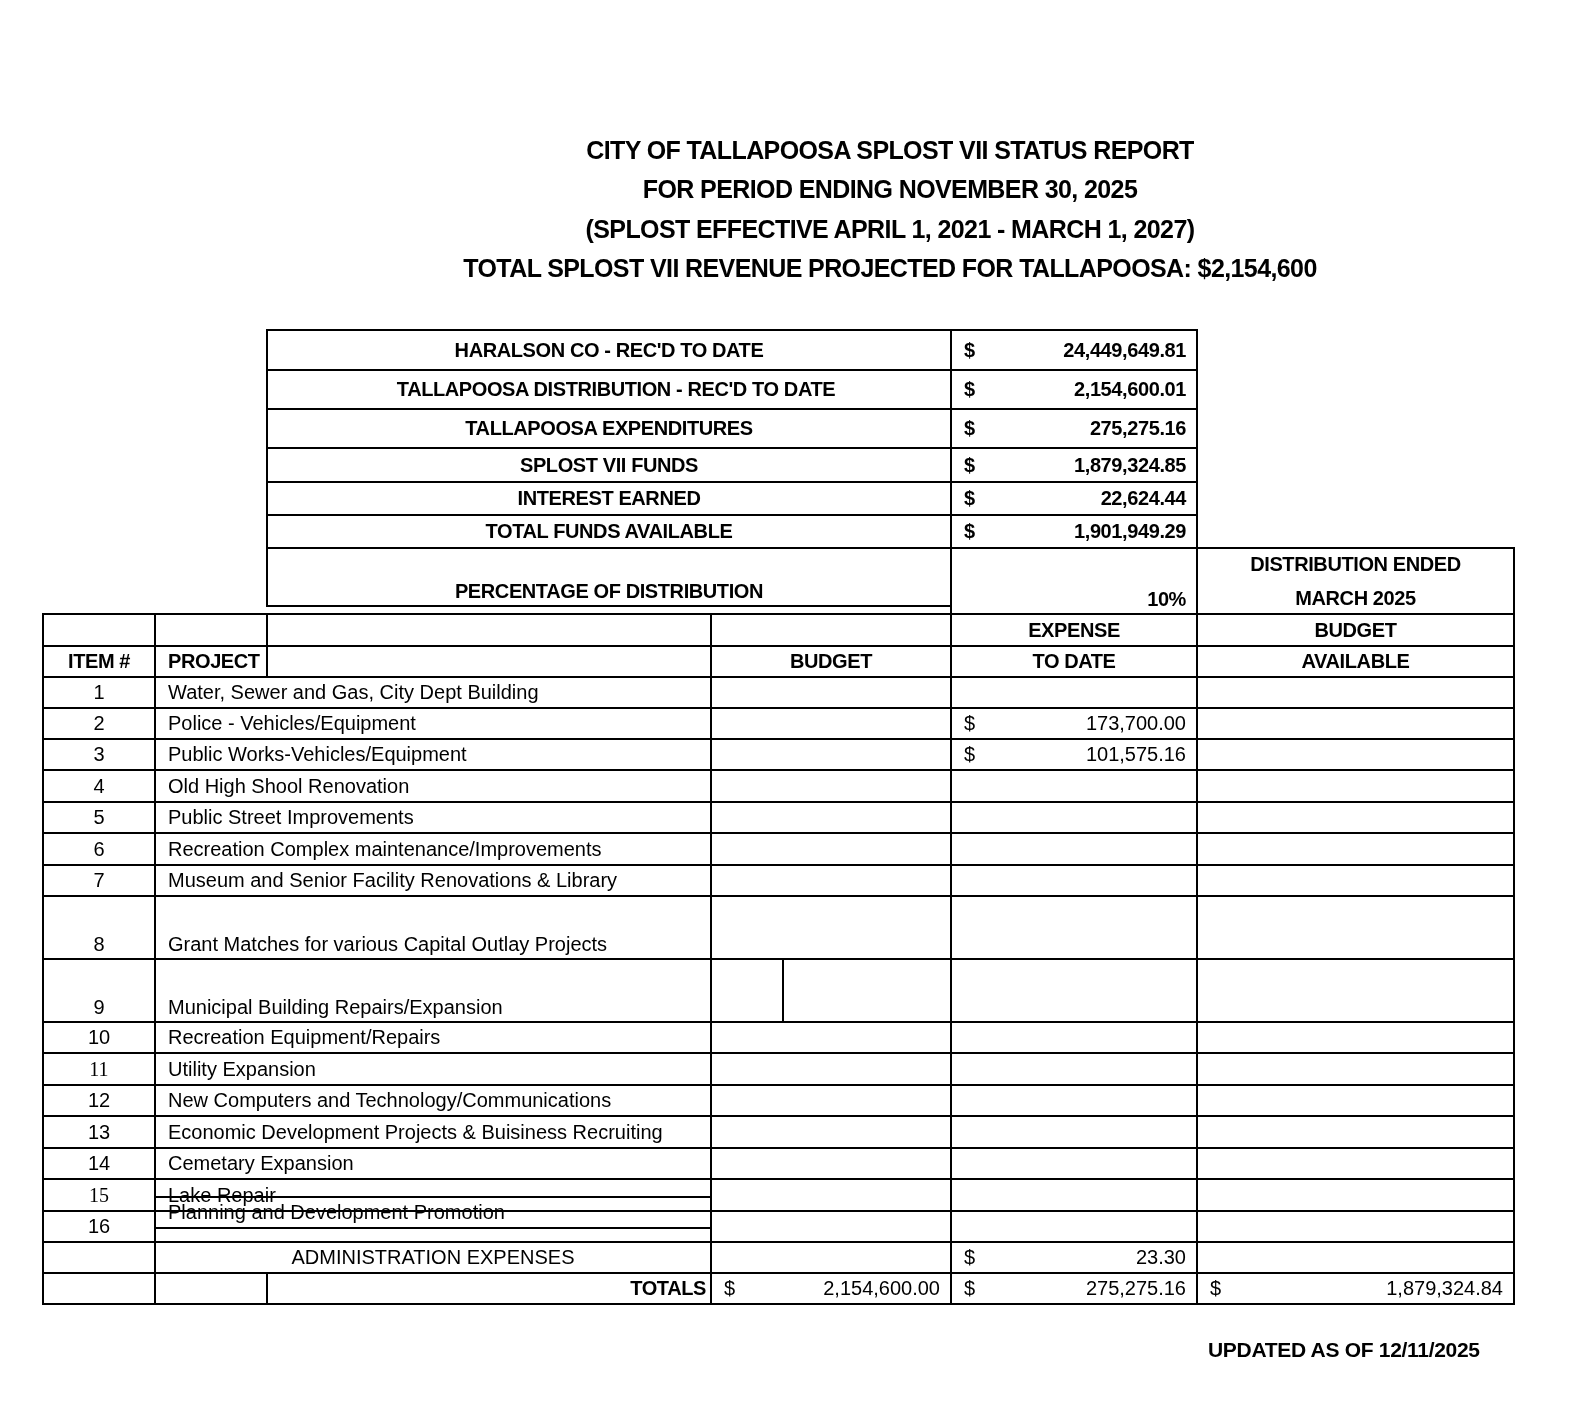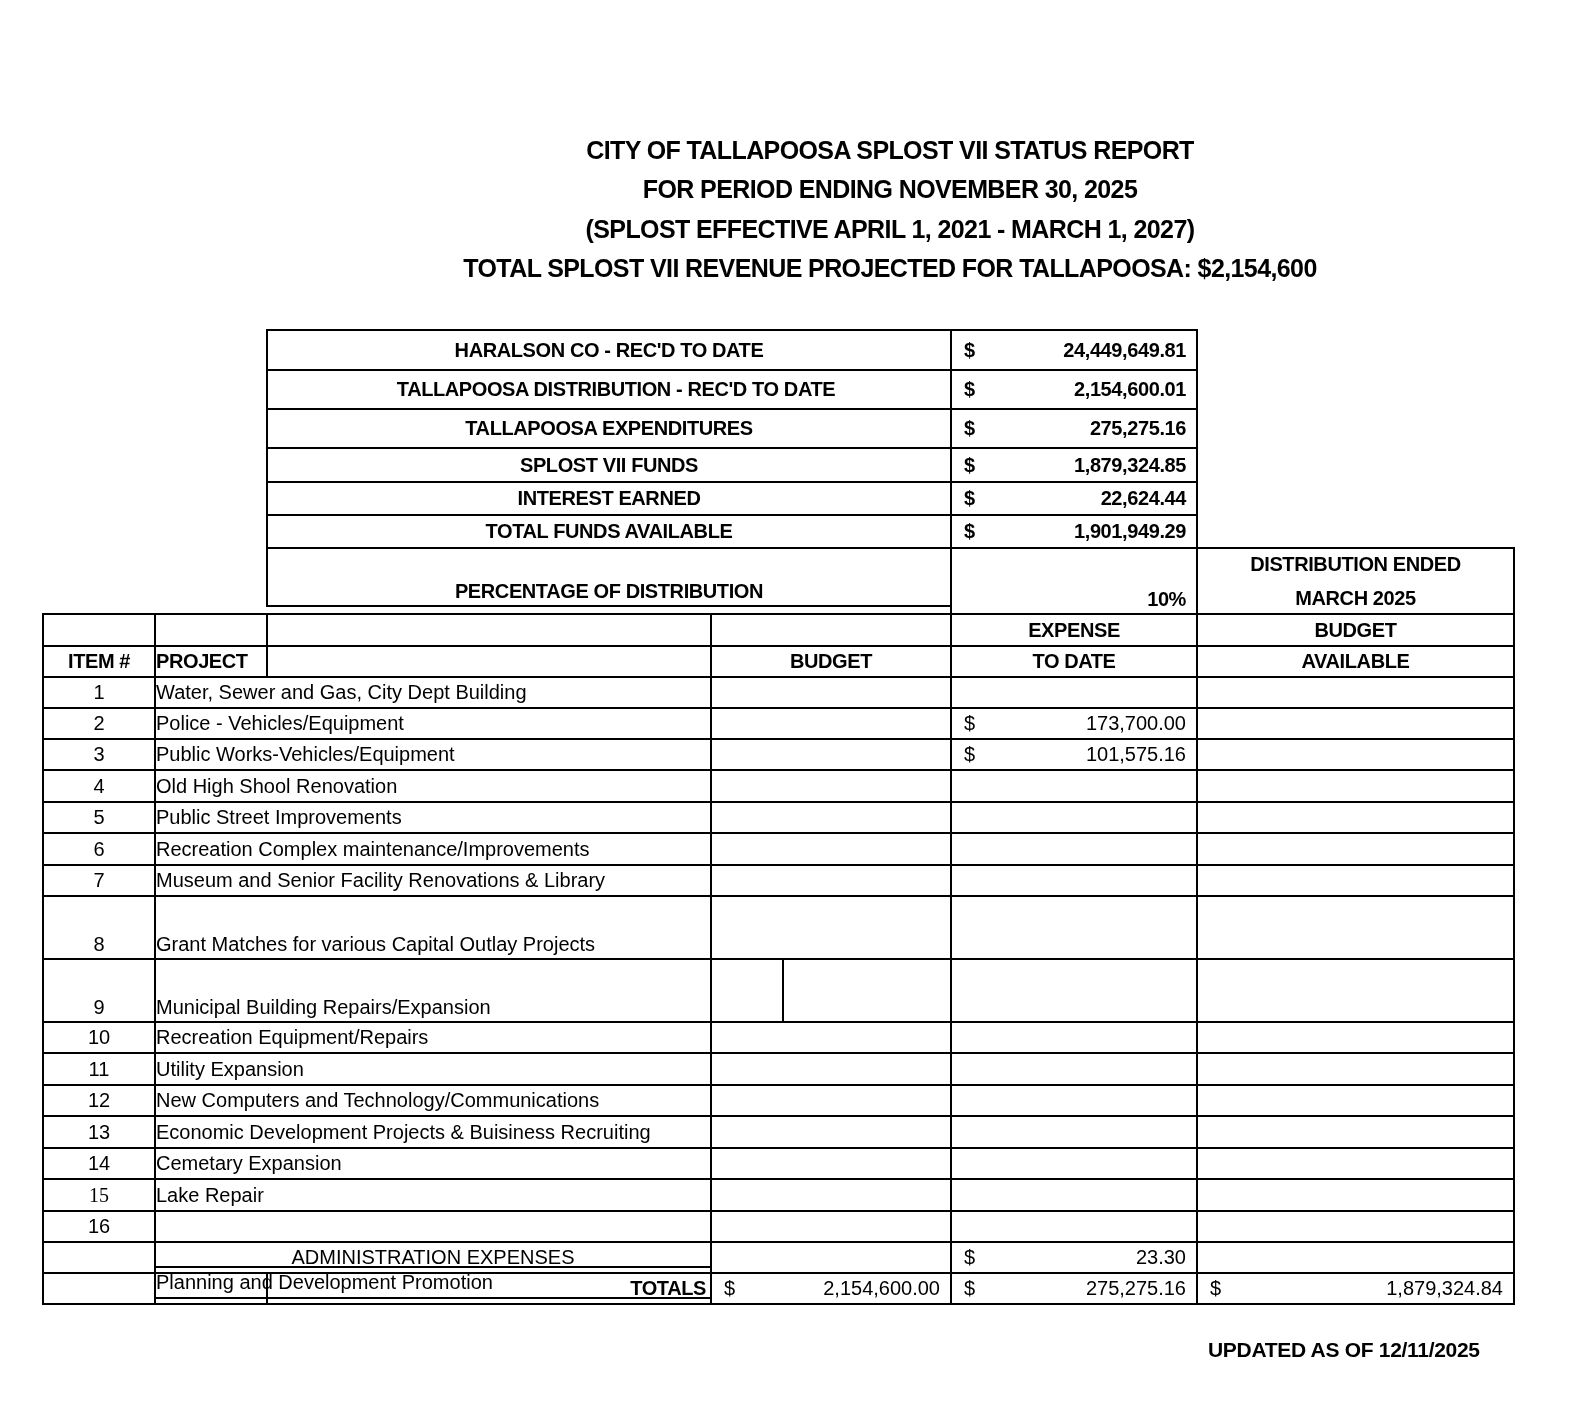--- a/index.html
+++ b/index.html
@@ -5,21 +5,21 @@
   html, body { margin:0; padding:0; background:#ffffff; }
   body { width:1572px; height:1424px; position:relative; overflow:hidden;
          font-family:"Liberation Sans", sans-serif; color:#000; }
   .title { position:absolute; left:0; width:1780px; text-align:center;
            font-weight:bold; font-size:25px; letter-spacing:-0.6px; white-space:nowrap; }
   .cell { position:absolute; box-sizing:border-box; border:2px solid #000;
           display:flex; align-items:center; font-size:20px; white-space:nowrap; overflow:hidden; }
   .b { font-weight:bold; letter-spacing:-0.4px; }
   .center { justify-content:center; }
   .right { justify-content:flex-end; padding-right:10px; }
-  .left { justify-content:flex-start; padding-left:0; }
+  .left { justify-content:flex-start; padding-left:12px; }
   .bottom { align-items:flex-end; padding-bottom:2px; }
   .money { justify-content:space-between; padding:0 10px 0 12px; }
   .stack { flex-direction:column; justify-content:center; line-height:34px; }
   .footer { position:absolute; left:1208px; top:1338px; font-weight:bold; font-size:21px;
             letter-spacing:-0.3px; white-space:nowrap; }
 </style>
 </head>
 <body>
 
 <div>
@@ -130,21 +130,21 @@
     <div class="cell center bottom" style="left: 42px; top: 958px; width: 114px; height: 65px;">9</div>
     <div class="cell left bottom" style="left: 154px; top: 958px; width: 630px; height: 65px;">Municipal Building Repairs/Expansion</div>
     <div class="cell money bottom" style="left: 710px; top: 958px; width: 242px; height: 65px;"></div>
     <div class="cell money bottom" style="left: 950px; top: 958px; width: 248px; height: 65px;"></div>
     <div class="cell money bottom" style="left: 1196px; top: 958px; width: 319px; height: 65px;"></div>
     <div class="cell center" style="left: 42px; top: 1021px; width: 114px; height: 33px;">10</div>
     <div class="cell left" style="left: 154px; top: 1021px; width: 558px; height: 33px;">Recreation Equipment/Repairs</div>
     <div class="cell money" style="left: 710px; top: 1021px; width: 242px; height: 33px;"></div>
     <div class="cell money" style="left: 950px; top: 1021px; width: 248px; height: 33px;"></div>
     <div class="cell money" style="left: 1196px; top: 1021px; width: 319px; height: 33px;"></div>
-    <div class="cell center" style="left: 42px; top: 1052px; width: 114px; height: 34px;">11</div>
+    <div class="cell center" style="left: 42px; top: 1052px; width: 114px; height: 34px; font-family: Liberation Serif, serif;">11</div>
     <div class="cell left" style="left: 154px; top: 1052px; width: 558px; height: 34px;">Utility Expansion</div>
     <div class="cell money" style="left: 710px; top: 1052px; width: 242px; height: 34px;"></div>
     <div class="cell money" style="left: 950px; top: 1052px; width: 248px; height: 34px;"></div>
     <div class="cell money" style="left: 1196px; top: 1052px; width: 319px; height: 34px;"></div>
     <div class="cell center" style="left: 42px; top: 1084px; width: 114px; height: 33px;">12</div>
     <div class="cell left" style="left: 154px; top: 1084px; width: 558px; height: 33px;">New Computers and Technology/Communications</div>
     <div class="cell money" style="left: 710px; top: 1084px; width: 242px; height: 33px;"></div>
     <div class="cell money" style="left: 950px; top: 1084px; width: 248px; height: 33px;"></div>
     <div class="cell money" style="left: 1196px; top: 1084px; width: 319px; height: 33px;"></div>
     <div class="cell center" style="left: 42px; top: 1115px; width: 114px; height: 34px;">13</div>
@@ -156,21 +156,21 @@
     <div class="cell left" style="left: 154px; top: 1147px; width: 558px; height: 33px;">Cemetary Expansion</div>
     <div class="cell money" style="left: 710px; top: 1147px; width: 242px; height: 33px;"></div>
     <div class="cell money" style="left: 950px; top: 1147px; width: 248px; height: 33px;"></div>
     <div class="cell money" style="left: 1196px; top: 1147px; width: 319px; height: 33px;"></div>
     <div class="cell center" style="left: 42px; top: 1178px; width: 114px; height: 34px; font-family: Liberation Serif, serif;">15</div>
     <div class="cell left" style="left: 154px; top: 1178px; width: 558px; height: 34px;">Lake Repair</div>
     <div class="cell money" style="left: 710px; top: 1178px; width: 242px; height: 34px;"></div>
     <div class="cell money" style="left: 950px; top: 1178px; width: 248px; height: 34px;"></div>
     <div class="cell money" style="left: 1196px; top: 1178px; width: 319px; height: 34px;"></div>
     <div class="cell center" style="left: 42px; top: 1210px; width: 114px; height: 33px;">16</div>
-    <div class="cell left" style="left: 154px; top: 1266px; width: 558px; height: 33px; text-align: center;">Planning and Development Promotion</div>
+    <div class="cell left" style="left: 154px; top: 1196px; width: 558px; height: 33px; text-align: center;">Planning and Development Promotion</div>
     <div class="cell money" style="left: 710px; top: 1210px; width: 242px; height: 33px;"></div>
     <div class="cell money" style="left: 950px; top: 1210px; width: 248px; height: 33px;"></div>
     <div class="cell money" style="left: 1196px; top: 1210px; width: 319px; height: 33px;"></div>
     <div class="cell " style="left: 42px; top: 1241px; width: 114px; height: 33px;"></div>
     <div class="cell center" style="left: 154px; top: 1241px; width: 558px; height: 33px;">ADMINISTRATION EXPENSES</div>
     <div class="cell " style="left: 710px; top: 1241px; width: 242px; height: 33px;"></div>
     <div class="cell money" style="left: 950px; top: 1241px; width: 248px; height: 33px;">
       <span>$</span>
       <span>23.30</span>
     </div>

